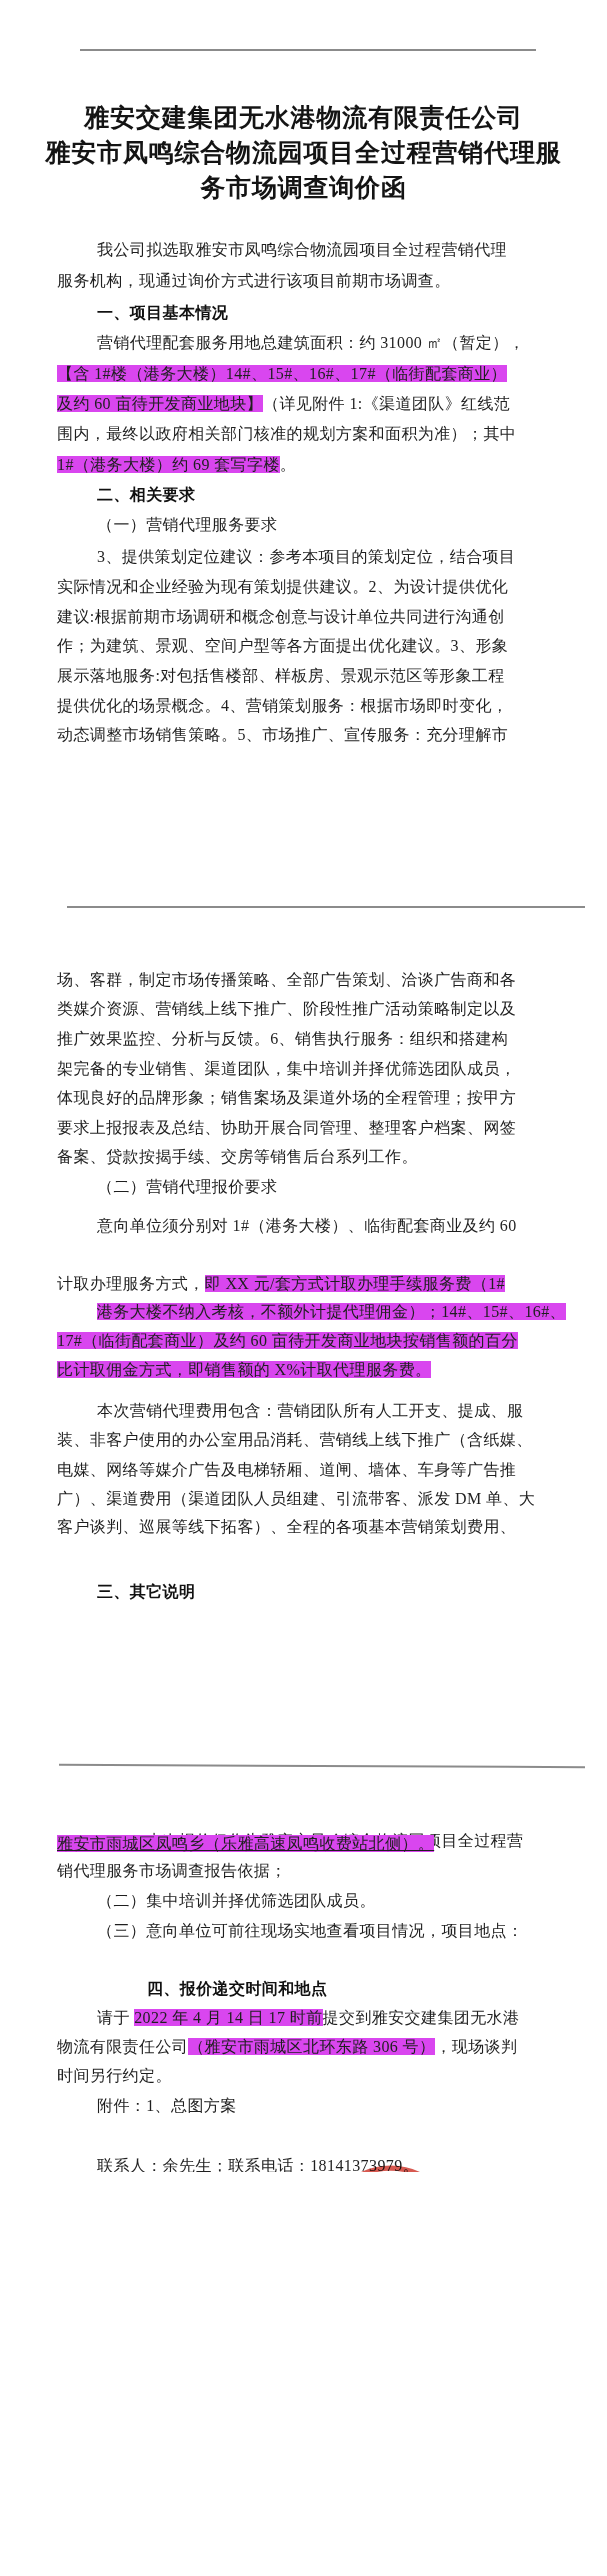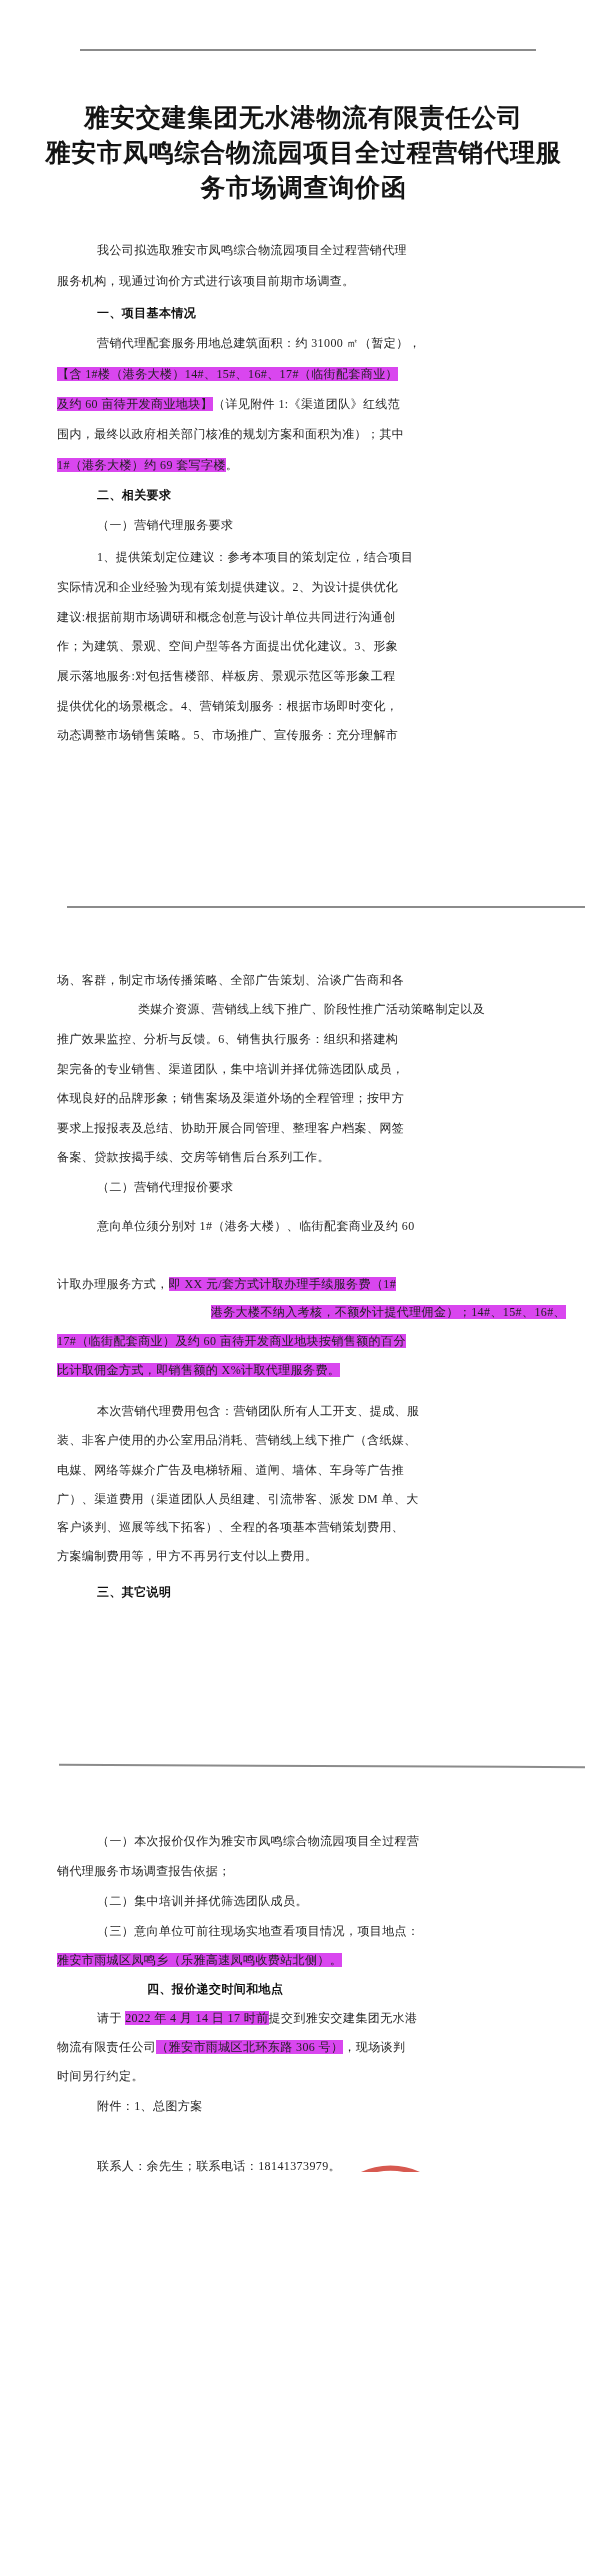--- a/index.html
+++ b/index.html
@@ -1,18 +1,18 @@
 <!DOCTYPE html>
 <html style="font-size:12px"><head>
 <meta charset="utf-8">
 <style>
   html,body{margin:0;padding:0;background:#ffffff;}
   #doc{position:relative;width:608px;height:2172px;background:#ffffff;overflow:hidden;
        font-family:"Liberation Serif","DejaVu Serif",serif;color:#1f1f1f;}
-  .ln{position:absolute;left:57px;width:509px;font-size:12px;line-height:30px;
+  .ln{position:absolute;left:57px;width:509px;font-size:16px;line-height:30px;
       white-space:nowrap;letter-spacing:0.4px;}
   .ind{padding-left:40px;}
   .hd{font-family:"Liberation Sans","DejaVu Sans",sans-serif;font-weight:bold;color:#111;}
   .ttl{position:absolute;left:15px;width:577px;text-align:center;font-weight:bold;
        font-size:25px;line-height:35px;white-space:nowrap;letter-spacing:0.8px;color:#141414;}
   .hl{background:#d946ef;}
   .rule{position:absolute;height:1.5px;background:#8b8b8b;}
   .sig{position:absolute;left:57px;width:509px;font-size:18px;white-space:nowrap;
        letter-spacing:0.4px;}
   #stamp{position:absolute;left:322px;top:2162px;width:137px;height:129px;
@@ -36,57 +36,56 @@
 
   <div class="ln ind hd" style="top:298px;">一、项目基本情况</div>
   <div class="ln ind" style="top:328px;">营销代理配套服务用地总建筑面积：约 31000 ㎡（暂定），</div>
   <div class="ln" style="top:359px;"><span class="hl">【含 1#楼（港务大楼）14#、15#、16#、17#（临街配套商业）</span></div>
   <div class="ln" style="top:389px;"><span class="hl">及约 60 亩待开发商业地块】</span><span>（详见附件 1:《渠道团队》红线范</span></div>
   <div class="ln" style="top:419px;">围内，最终以政府相关部门核准的规划方案和面积为准）；其中</div>
   <div class="ln" style="top:450px;"><span class="hl">1#（港务大楼）约 69 套写字楼</span><span>。</span></div>
 
   <div class="ln ind hd" style="top:480px;">二、相关要求</div>
   <div class="ln ind" style="top:510px;">（一）营销代理服务要求</div>
-  <div class="ln ind" style="top:542px;">1、提供策划定位建议：参考本项目的策划定位，结合项目</div>
+  <div class="ln ind" style="top:542px;">3、提供策划定位建议：参考本项目的策划定位，结合项目</div>
   <div class="ln" style="top:572px;">实际情况和企业经验为现有策划提供建议。2、为设计提供优化</div>
   <div class="ln" style="top:602px;">建议:根据前期市场调研和概念创意与设计单位共同进行沟通创</div>
   <div class="ln" style="top:631px;">作；为建筑、景观、空间户型等各方面提出优化建议。3、形象</div>
   <div class="ln" style="top:661px;">展示落地服务:对包括售楼部、样板房、景观示范区等形象工程</div>
   <div class="ln" style="top:691px;">提供优化的场景概念。4、营销策划服务：根据市场即时变化，</div>
   <div class="ln" style="top:720px;">动态调整市场销售策略。5、市场推广、宣传服务：充分理解市</div>
 
   <div class="ln" style="top:965px;">场、客群，制定市场传播策略、全部广告策划、洽谈广告商和各</div>
-  <div class="ln" style="top:994px;text-align:center;">类媒介资源、营销线上线下推广、阶段性推广活动策略制定以及</div>
+  <div class="ln" style="top:994px;">类媒介资源、营销线上线下推广、阶段性推广活动策略制定以及</div>
   <div class="ln" style="top:1024px;">推广效果监控、分析与反馈。6、销售执行服务：组织和搭建构</div>
   <div class="ln" style="top:1054px;">架完备的专业销售、渠道团队，集中培训并择优筛选团队成员，</div>
   <div class="ln" style="top:1083px;">体现良好的品牌形象；销售案场及渠道外场的全程管理；按甲方</div>
   <div class="ln" style="top:1113px;">要求上报报表及总结、协助开展合同管理、整理客户档案、网签</div>
   <div class="ln" style="top:1142px;">备案、贷款按揭手续、交房等销售后台系列工作。</div>
 
   <div class="ln ind" style="top:1172px;">（二）营销代理报价要求</div>
   <div class="ln ind" style="top:1211px;">意向单位须分别对 1#（港务大楼）、临街配套商业及约 60</div>
   <div class="ln" style="top:1269px;"><span>计取办理服务方式，</span><span class="hl">即 XX 元/套方式计取办理手续服务费（1#</span></div>
   <div class="ln" style="top:1297px;text-align:right;"><span class="hl">港务大楼不纳入考核，不额外计提代理佣金）；14#、15#、16#、</span></div>
   <div class="ln" style="top:1326px;"><span class="hl">17#（临街配套商业）及约 60 亩待开发商业地块按销售额的百分</span></div>
   <div class="ln" style="top:1355px;"><span class="hl">比计取佣金方式，即销售额的 X%计取代理服务费。</span></div>
 
   <div class="ln ind" style="top:1396px;">本次营销代理费用包含：营销团队所有人工开支、提成、服</div>
   <div class="ln" style="top:1425px;">装、非客户使用的办公室用品消耗、营销线上线下推广（含纸媒、</div>
   <div class="ln" style="top:1455px;">电媒、网络等媒介广告及电梯轿厢、道闸、墙体、车身等广告推</div>
   <div class="ln" style="top:1484px;">广）、渠道费用（渠道团队人员组建、引流带客、派发 DM 单、大</div>
   <div class="ln" style="top:1512px;">客户谈判、巡展等线下拓客）、全程的各项基本营销策划费用、</div>
-  <div class="ln" style="top:1541px;">方案编制费用等，甲方不再另行支付以上费用。</div>
 
   <div class="ln ind hd" style="top:1577px;">三、其它说明</div>
 
   <div class="ln ind" style="top:1826px;">（一）本次报价仅作为雅安市凤鸣综合物流园项目全过程营</div>
   <div class="ln" style="top:1856px;">销代理服务市场调查报告依据；</div>
   <div class="ln ind" style="top:1886px;">（二）集中培训并择优筛选团队成员。</div>
   <div class="ln ind" style="top:1916px;">（三）意向单位可前往现场实地查看项目情况，项目地点：</div>
-  <div class="ln" style="top:1945px;"><span class="hl">雅安市雨城区凤鸣乡（乐雅高速凤鸣收费站北侧）。</span></div>
+  <div class="ln" style="top:1829px;text-decoration:underline;"><span class="hl">雅安市雨城区凤鸣乡（乐雅高速凤鸣收费站北侧）。</span></div>
 
   <div class="ln hd" style="top:1974px;padding-left:90px;">四、报价递交时间和地点</div>
   <div class="ln ind" style="top:2003px;"><span>请于 </span><span class="hl">2022 年 4 月 14 日 17 时前</span><span>提交到雅安交建集团无水港</span></div>
   <div class="ln" style="top:2032px;"><span>物流有限责任公司</span><span class="hl">（雅安市雨城区北环东路 306 号）</span><span>，现场谈判</span></div>
   <div class="ln" style="top:2061px;">时间另行约定。</div>
 
   <div class="ln ind" style="top:2091px;">附件：1、总图方案</div>
   <div class="ln ind" style="top:2151px;">联系人：余先生；联系电话：18141373979。</div>
 
   <div class="sig" style="top:2211px;text-align:right;padding-right:24px;">雅安交建集团无水港物流有限责任公司</div>

